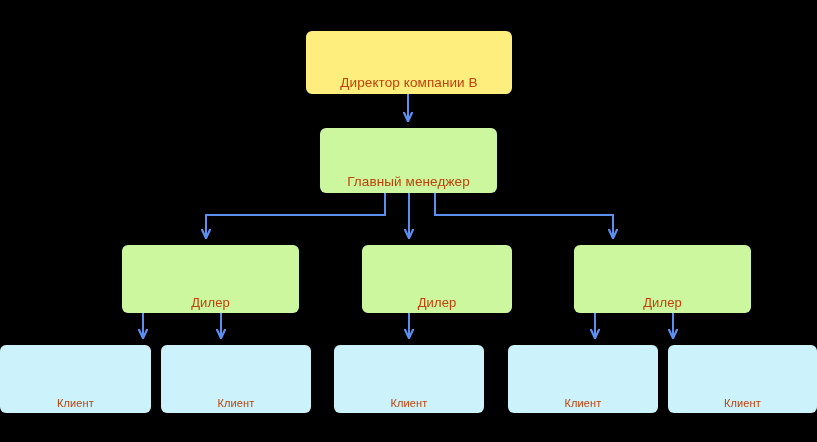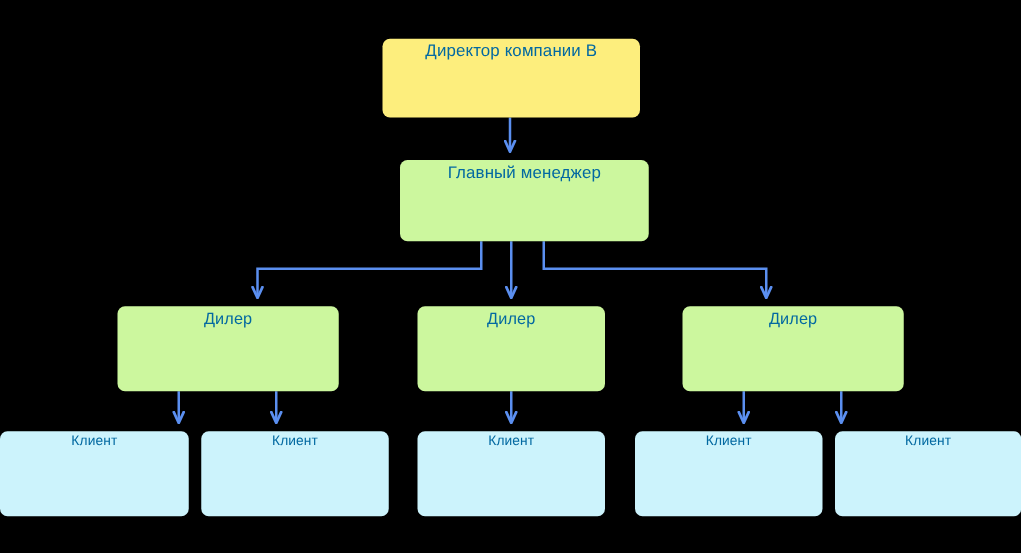--- a/index.html
+++ b/index.html
@@ -20,36 +20,36 @@
     left: 0;
     top: 0;
     width: 817px;
     height: 442px;
     pointer-events: none;
   }
   .node {
     position: absolute;
     box-sizing: border-box;
     display: flex;
-    align-items: flex-start;
+    align-items: flex-end;
     justify-content: center;
     text-align: center;
     border-radius: 6px;
-    color: #0369a1;
+    color: #c2410c;
     font-size: 13px;
     line-height: 1.25;
     letter-spacing: 0.1px;
     padding: 2px 6px;
   }
   .node-label {
     display: block;
   }
   .lvl-director { font-size: 13.5px; }
   .lvl-manager  { font-size: 13.5px; }
-  .lvl-dealer   { font-size: 13px; }
+  .lvl-dealer   { font-size: 13px; margin-left: 28px; }
   .lvl-client   { font-size: 11px; }
 </style>
 </head>
 <body>
 
 <div id="canvas">
 
   <svg id="edges" viewBox="0 0 817 442" width="817" height="442" xmlns="http://www.w3.org/2000/svg">
     <defs>
       <marker id="arrowhead" viewBox="0 0 10 10" refX="8.6" refY="5" markerWidth="5.2" markerHeight="5.2" orient="auto-start-reverse">
@@ -67,21 +67,21 @@
       <polyline points="409,313 409,338" marker-end="url(#arrowhead)"></polyline>
       <polyline points="595,313 595,338" marker-end="url(#arrowhead)"></polyline>
       <polyline points="673,313 673,338" marker-end="url(#arrowhead)"></polyline>
     </g>
   </svg>
 
   <div class="node lvl-director" style="left:306px; top:31px; width:206px; height:63px; background:#fdee7d;">
     <span class="node-label">Директор компании B</span>
   </div>
 
-  <div class="node lvl-manager" style="left:320px; top:128px; width:199px; height:65px; background:#ccf79e;">
+  <div class="node lvl-manager" style="left:320px; top:128px; width:177px; height:65px; background:#ccf79e;">
     <span class="node-label">Главный менеджер</span>
   </div>
 
   <div class="node lvl-dealer" style="left:94px; top:245px; width:177px; height:68px; background:#ccf79e;">
     <span class="node-label">Дилер</span>
   </div>
 
   <div class="node lvl-dealer" style="left:334px; top:245px; width:150px; height:68px; background:#ccf79e;">
     <span class="node-label">Дилер</span>
   </div>

